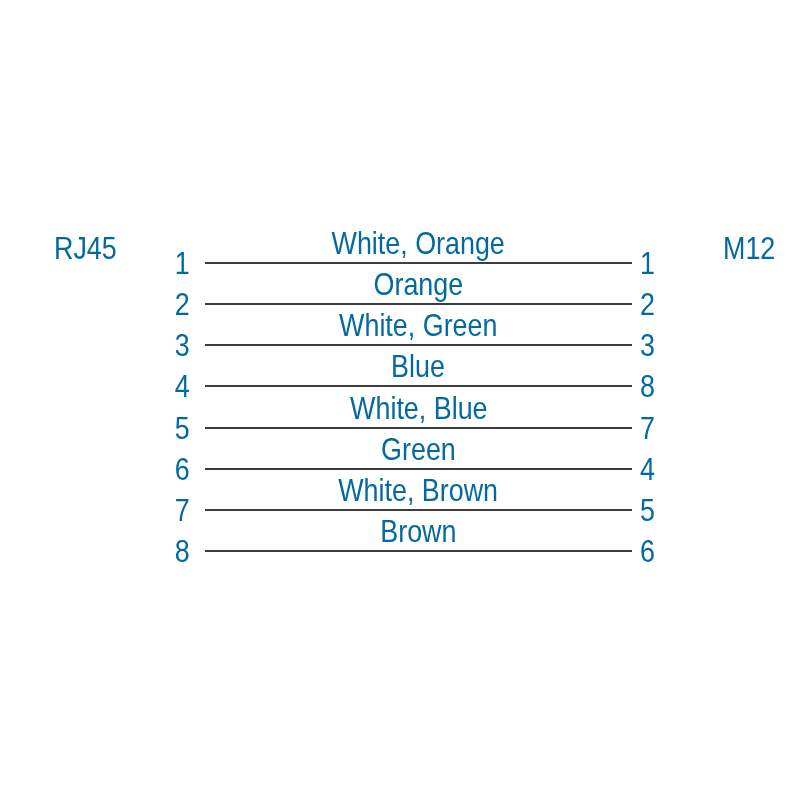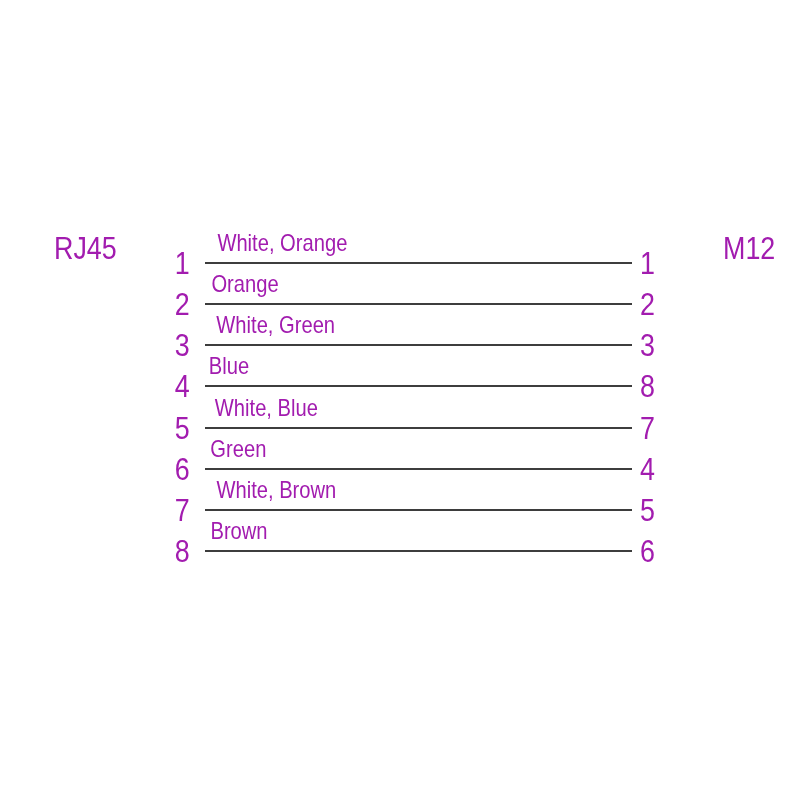--- a/index.html
+++ b/index.html
@@ -7,21 +7,21 @@
     padding: 0;
     background: #ffffff;
   }
   .canvas {
     position: relative;
     width: 800px;
     height: 800px;
     background: #ffffff;
     overflow: hidden;
     font-family: "Liberation Sans", sans-serif;
-    color: #a21caf;
+    color: #0369a1;
   }
   .cond {
     display: inline-block;
     transform: scaleX(0.84);
     white-space: nowrap;
   }
   .connector-label {
     position: absolute;
     top: 231px;
     height: 34px;
@@ -65,22 +65,22 @@
     text-align: left;
   }
   .pin.right-pin .cond { transform-origin: left center; }
   .wire-label {
     position: absolute;
     left: 205px;
     width: 427px;
     top: -37px;
     height: 34px;
     line-height: 34px;
-    font-size: 24px;
-    text-align: left;
+    font-size: 32px;
+    text-align: center;
   }
   .wire-label .cond { transform-origin: center center; }
 </style>
 </head>
 <body>
 
 <div class="canvas">
   <div class="connector-label left">
     <span class="cond">RJ45</span>
   </div>

